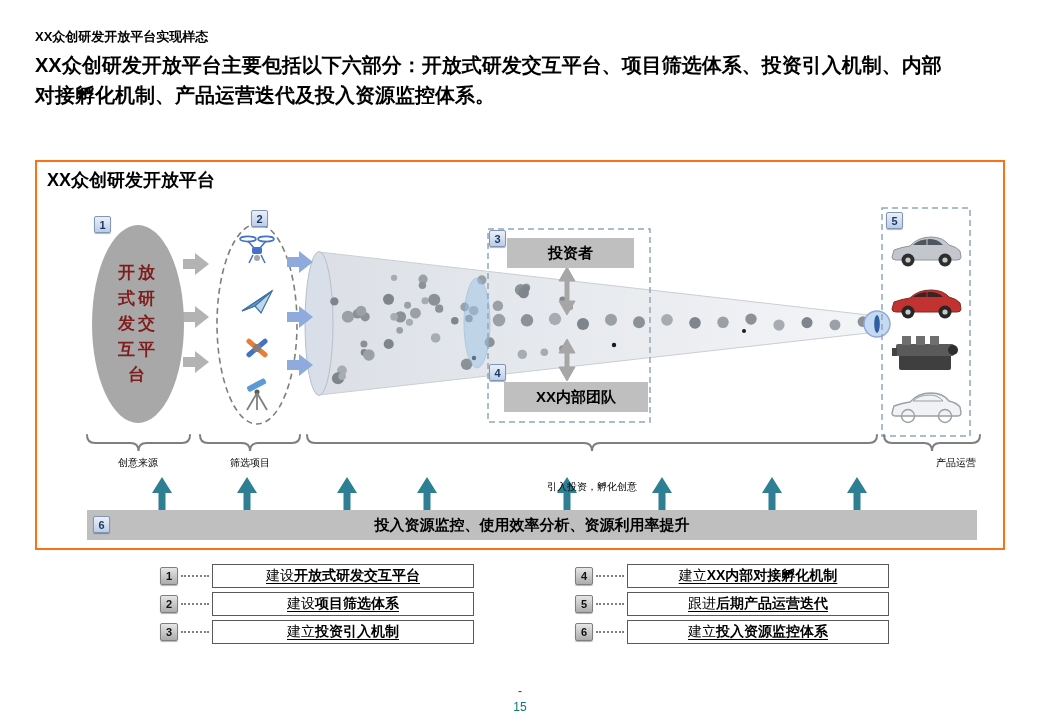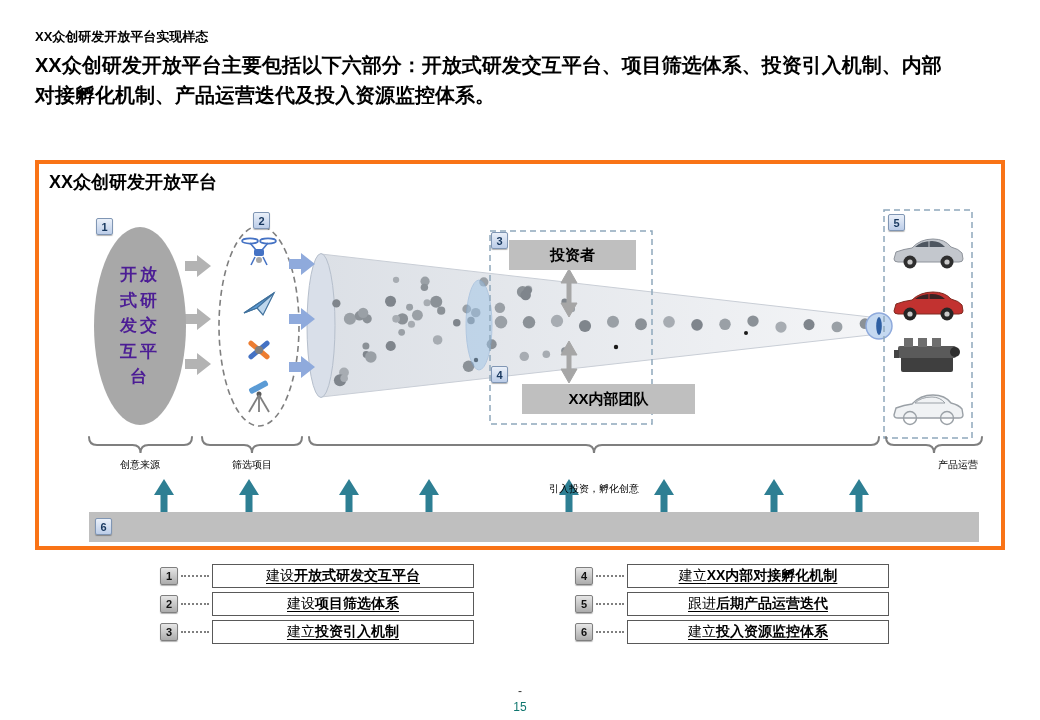--- a/index.html
+++ b/index.html
@@ -2,38 +2,38 @@
 <html><head>
 <meta charset="utf-8">
 <style>
   * { margin:0; padding:0; box-sizing:border-box; }
   html,body { width:1040px; height:720px; background:#fff; font-family:"Liberation Sans",sans-serif; color:#000; }
   .slide { position:absolute; left:0; top:0; width:1040px; height:720px; background:#fff; overflow:hidden; }
 
   .eyebrow { position:absolute; left:35px; top:28px; font-size:13px; font-weight:bold; }
   .main-title { position:absolute; left:35px; top:50px; width:985px; font-size:20px; font-weight:bold; line-height:1.5; }
 
-  .diagram { position:absolute; left:35px; top:160px; width:970px; height:390px; border:4px solid #f97316; background:#fff;padding-left:32px; }
+  .diagram { position:absolute; left:35px; top:160px; width:970px; height:390px; border:2px solid #f97316; background:#fff;padding-left:32px; }
   .diagram-title { position:absolute; left:10px; top:6px; font-size:18px; font-weight:bold; z-index:5; }
   .diagram-svg { position:absolute; left:0; top:0; z-index:1; }
 
   .num-badge { position:absolute; width:17px; height:17px; z-index:6; display:flex; align-items:center; justify-content:center;
     font-size:11px; font-weight:bold; color:#17375E; background:linear-gradient(180deg,#EAF0F9,#BCCDE8);
     border:1px solid #8096B4; border-radius:2px; box-shadow:0 1px 1px rgba(0,0,0,.3); }
 
   .platform-ellipse { position:absolute; left:55px; top:63px; width:92px; height:198px; background:#A8A8A8; border-radius:50%;
     display:flex; flex-direction:column; align-items:center; justify-content:center; z-index:2; }
-  .platform-ellipse div { color:#4c1d95; font-size:17px; font-weight:bold; line-height:1.5; letter-spacing:3px; }
+  .platform-ellipse div { color:#7f1d1d; font-size:17px; font-weight:bold; line-height:1.5; letter-spacing:3px; }
 
   .idea-icon { position:absolute; left:202px; z-index:2; }
 
   .gray-box { position:absolute; background:#BFBFBF; display:flex; align-items:center; justify-content:center;
     font-size:15px; font-weight:600; z-index:4; }
   .investor-box { left:470px; top:76px; width:127px; height:30px; }
-  .team-box { left:483px; top:220px; width:173px; height:30px; }
+  .team-box { left:467px; top:220px; width:144px; height:30px; }
 
   .product { position:absolute; left:850px; width:78px; height:48px; z-index:3; }
 
   .stage-label { position:absolute; top:294px; transform:translateX(-50%); font-size:10px; white-space:nowrap; z-index:3; }
 
   .monitor-bar { position:absolute; left:50px; top:348px; width:890px; height:30px; background:#BFBFBF; z-index:3;
     display:flex; align-items:center; justify-content:center; font-size:15px; font-weight:600; }
   .monitor-bar .num-badge { left:6px; top:6px; }
 
   .legend-row { position:absolute; display:flex; align-items:center; height:24px; z-index:2; }
@@ -288,20 +288,21 @@
       </svg>
     </div>
 
     <div class="stage-label" style="left:101px;">创意来源</div>
     <div class="stage-label" style="left:213px;">筛选项目</div>
     <div class="stage-label" style="left:555px;margin-top:24px;">引入投资，孵化创意</div>
     <div class="stage-label" style="left:895px;margin-left:24px;">产品运营</div>
 
     <div class="monitor-bar">
       <div class="num-badge">6</div>
+      <span>投入资源监控、使用效率分析、资源利用率提升</span>
     </div>
   </div>
 
   <div class="legend-row" style="left:160px; top:564px;">
     <div class="legend-badge">1</div>
     <div class="legend-leader"></div>
     <div class="legend-box">
       <span class="legend-text"><span>建设</span><span class="bold">开放式研发交互平台</span></span>
     </div>
   </div>

